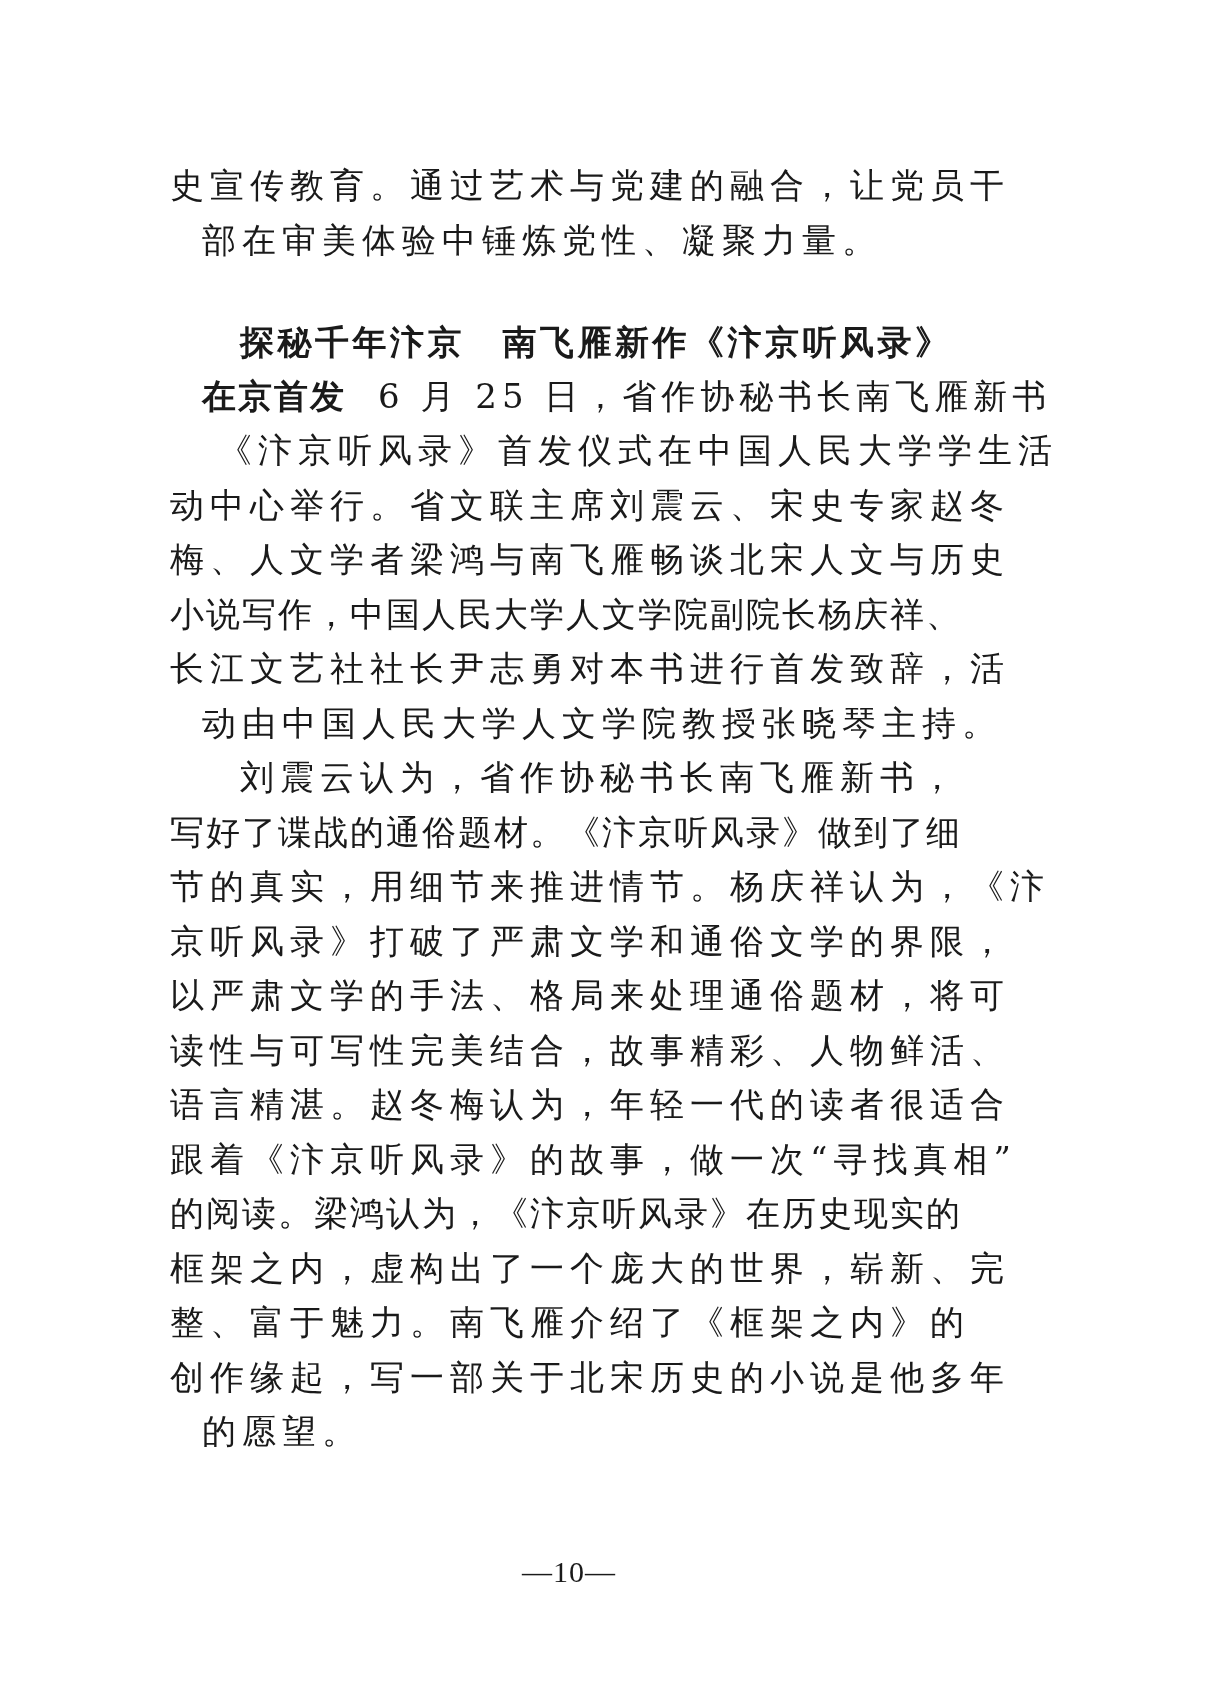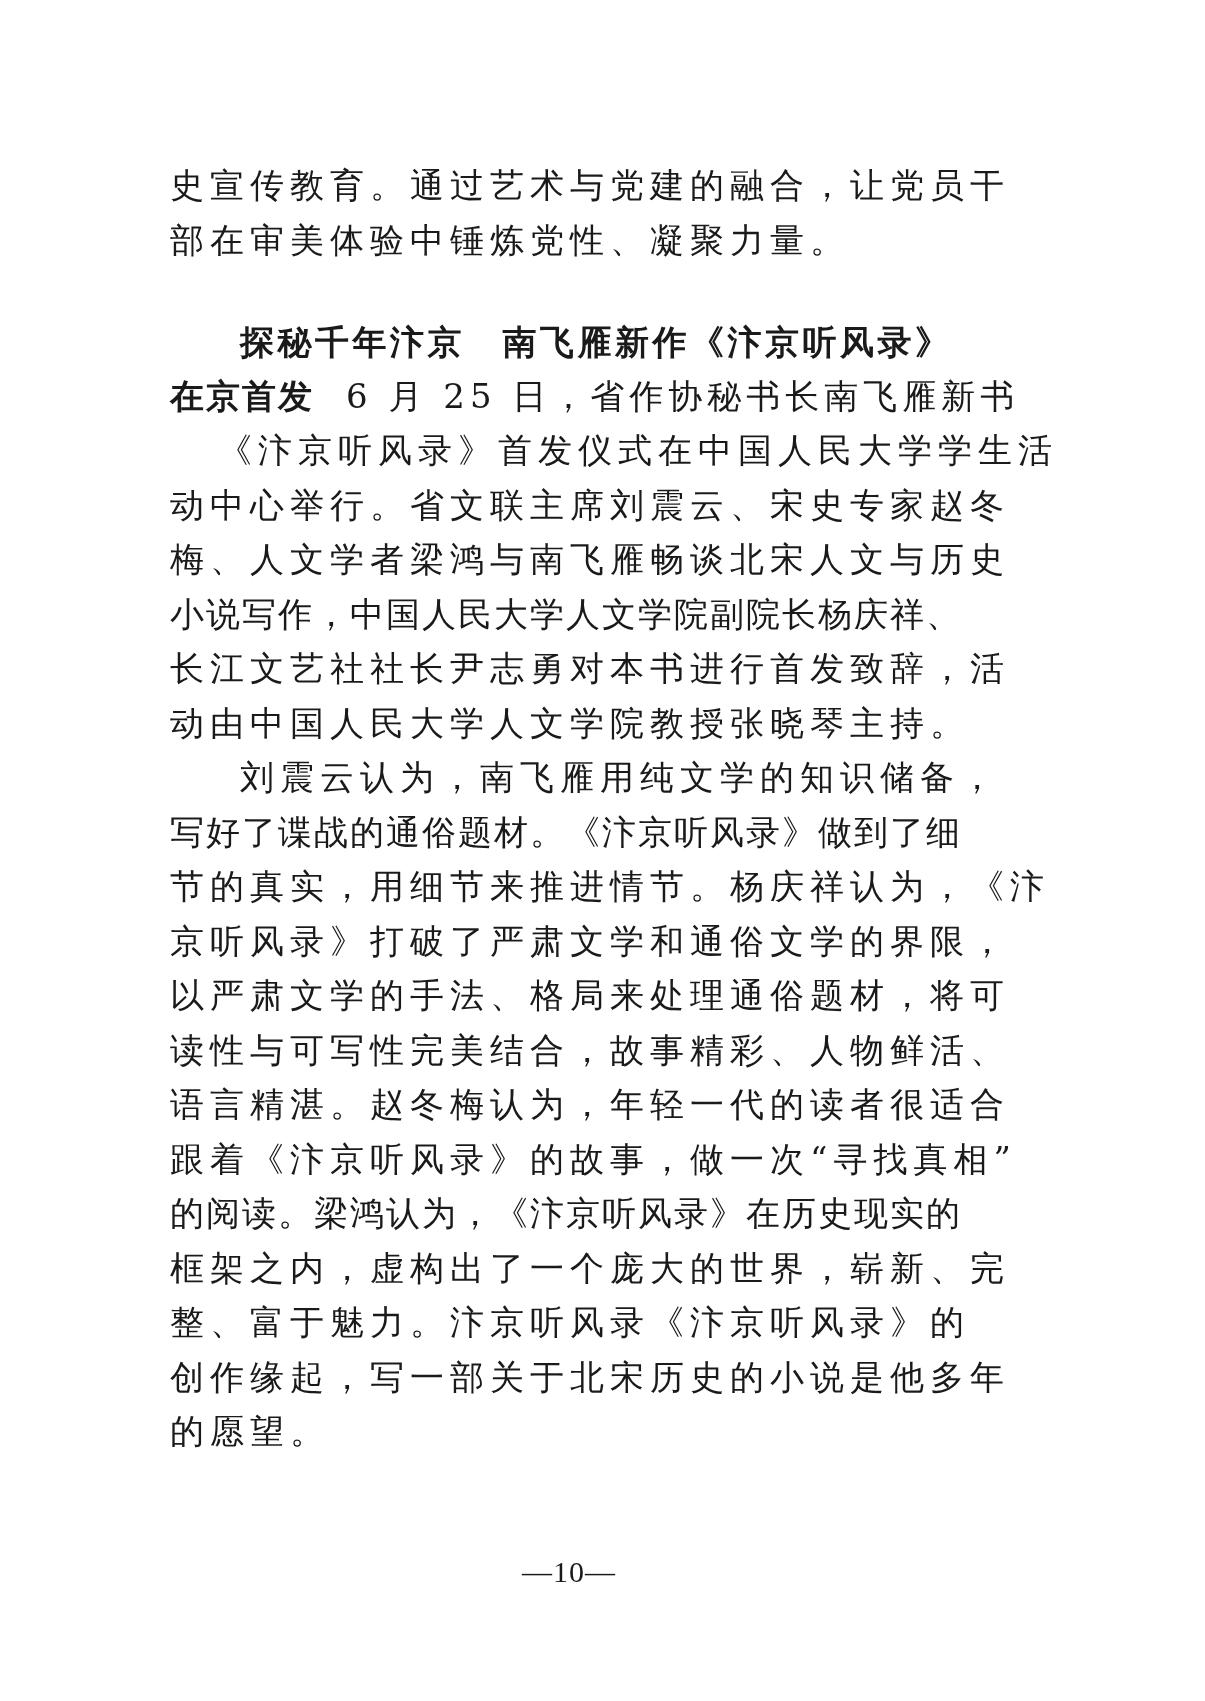--- a/index.html
+++ b/index.html
@@ -29,20 +29,21 @@
     height: 56px;
     font-size: 34px;
     line-height: 56px;
     white-space: nowrap;
     letter-spacing: 6px;
     text-align: justify;
     text-align-last: justify;
   }
   .line.last {
     text-align-last: left;
+    margin-left: 32px;
   }
   .line.indent {
     left: 240px;
     width: 710px;
   }
   .bold {
     font-family: "DejaVu Sans", "Liberation Sans", sans-serif;
     font-weight: bold;
     letter-spacing: 2px;
   }
@@ -71,28 +72,28 @@
     <span class="bold">在京首发</span><span style="display:inline-block; width:32px;"></span><span style="letter-spacing:5px;">6 月 25 日，省作协秘书长南飞雁新书</span>
   </div>
 
   <div class="line" style="top:422px;margin-left:48px;">《汴京听风录》首发仪式在中国人民大学学生活</div>
   <div class="line" style="top:477px;">动中心举行。省文联主席刘震云、宋史专家赵冬</div>
   <div class="line" style="top:531px;">梅、人文学者梁鸿与南飞雁畅谈北宋人文与历史</div>
   <div class="line" style="top:586px; letter-spacing:2px;">小说写作，中国人民大学人文学院副院长杨庆祥、</div>
   <div class="line" style="top:640px;">长江文艺社社长尹志勇对本书进行首发致辞，活</div>
   <div class="line last" style="top:695px;">动由中国人民大学人文学院教授张晓琴主持。</div>
 
-  <div class="line indent" style="top:749px;">刘震云认为，南飞雁用纯文学的知识储备，</div>
+  <div class="line indent" style="top:749px;">刘震云认为，省作协秘书长南飞雁新书，</div>
   <div class="line" style="top:804px; letter-spacing:2px;">写好了谍战的通俗题材。《汴京听风录》做到了细</div>
   <div class="line" style="top:858px;">节的真实，用细节来推进情节。杨庆祥认为，《汴</div>
   <div class="line" style="top:913px;">京听风录》打破了严肃文学和通俗文学的界限，</div>
   <div class="line" style="top:967px;">以严肃文学的手法、格局来处理通俗题材，将可</div>
   <div class="line" style="top:1022px;">读性与可写性完美结合，故事精彩、人物鲜活、</div>
   <div class="line" style="top:1076px;">语言精湛。赵冬梅认为，年轻一代的读者很适合</div>
   <div class="line" style="top:1131px;">跟着《汴京听风录》的故事，做一次“寻找真相”</div>
   <div class="line" style="top:1185px; letter-spacing:2px;">的阅读。梁鸿认为，《汴京听风录》在历史现实的</div>
   <div class="line" style="top:1240px;">框架之内，虚构出了一个庞大的世界，崭新、完</div>
-  <div class="line" style="top:1294px;">整、富于魅力。汴京听风录《汴京听风录》的</div>
+  <div class="line" style="top:1294px;">整、富于魅力。南飞雁介绍了《框架之内》的</div>
   <div class="line" style="top:1349px;">创作缘起，写一部关于北宋历史的小说是他多年</div>
   <div class="line last" style="top:1403px;">的愿望。</div>
 
   <div class="page-number">—10—</div>
 </div>
 
 </body></html>

